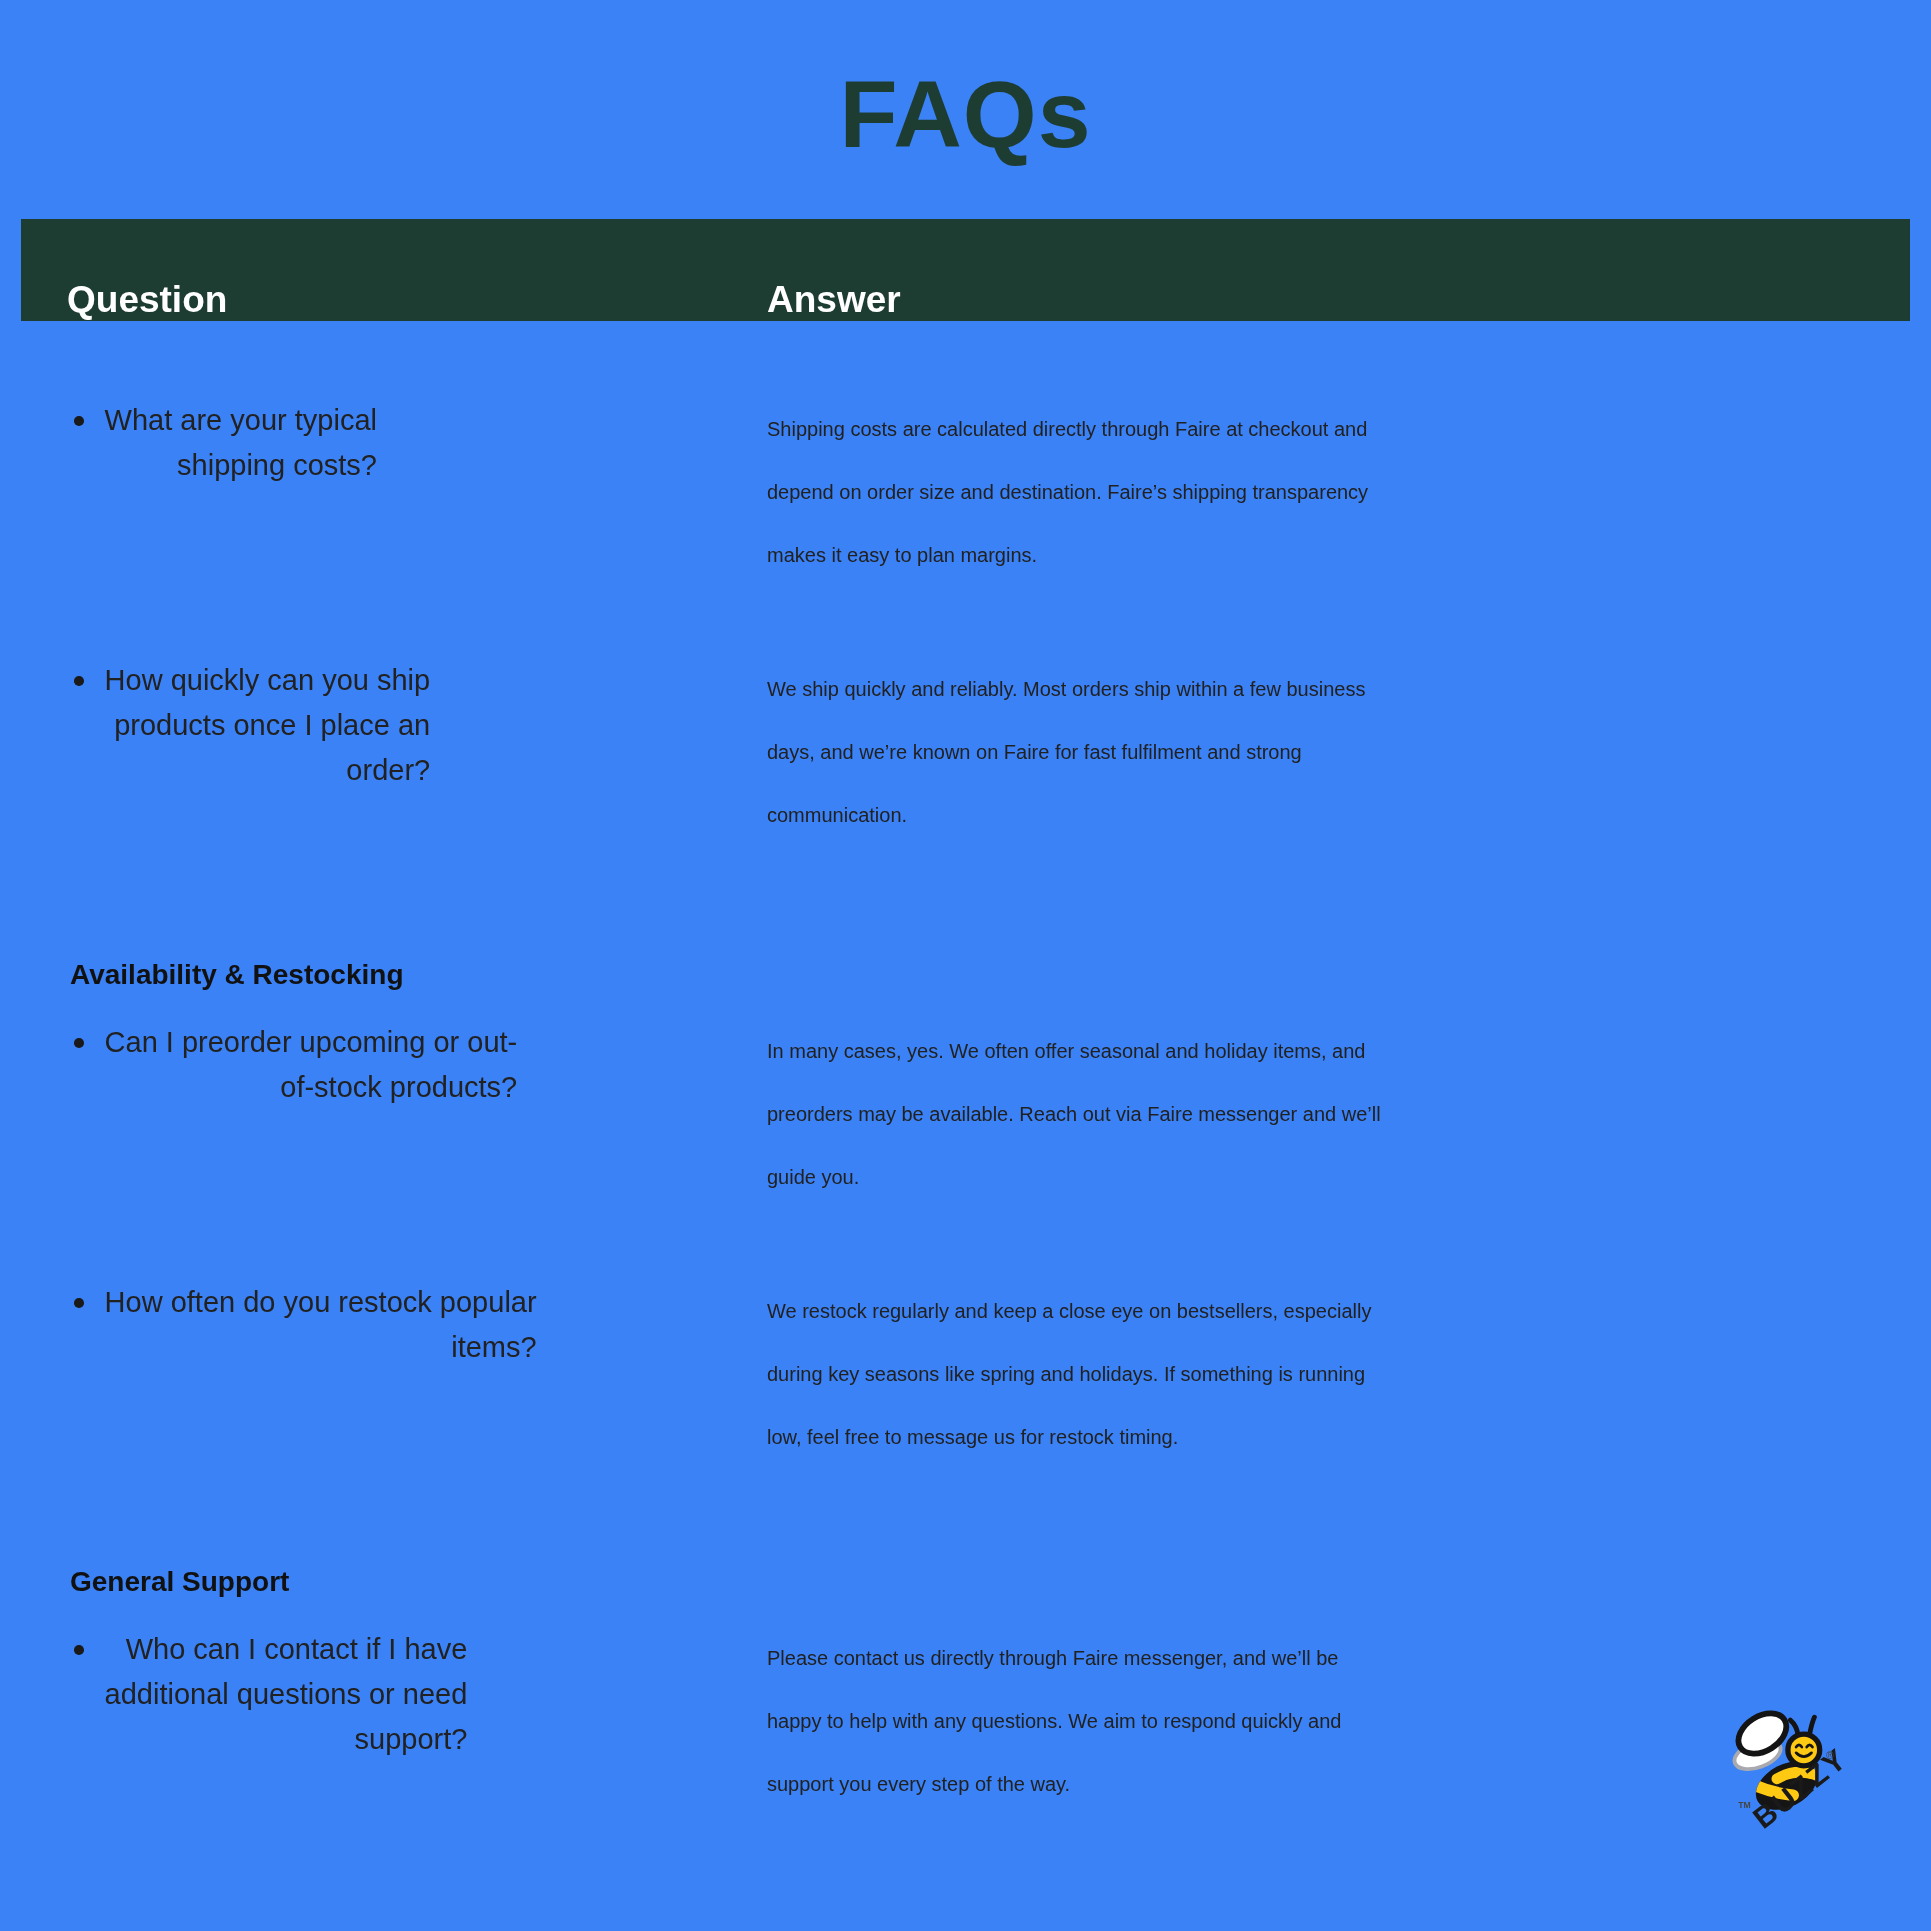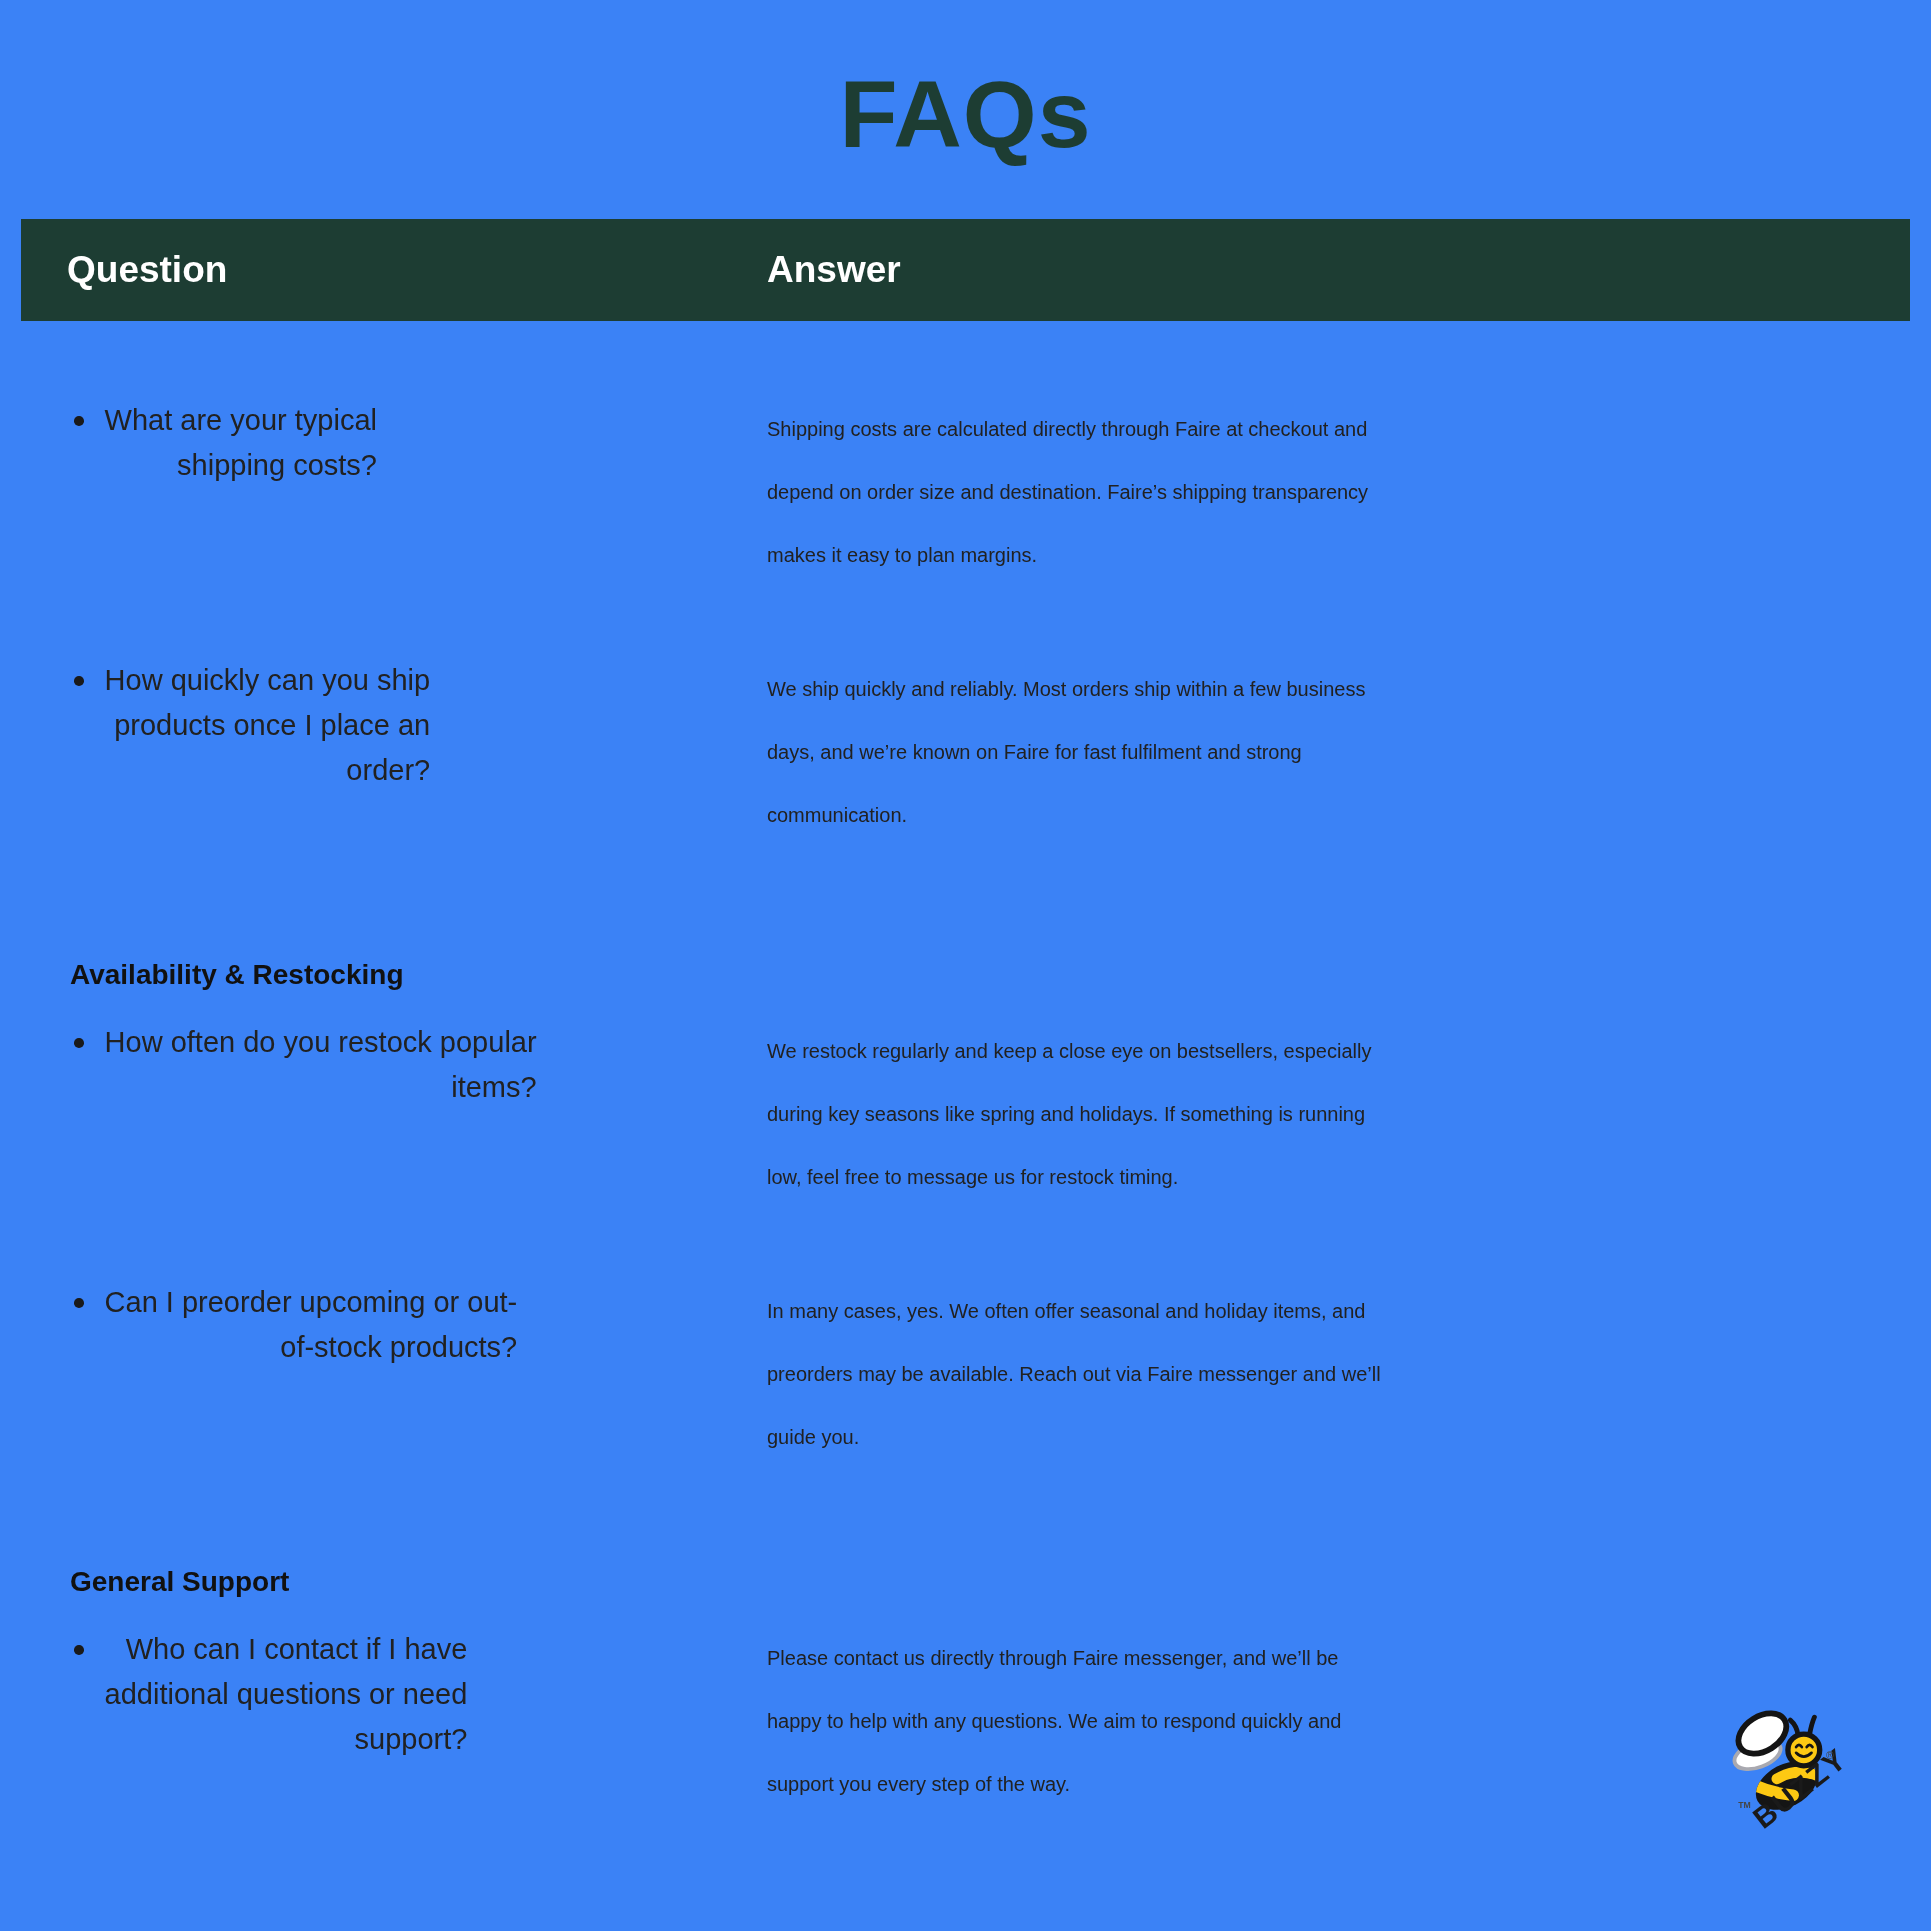--- a/index.html
+++ b/index.html
@@ -15,21 +15,21 @@
     margin:0; padding-top:60px;
     text-align:center;
     font-size:95px; font-weight:700;
     letter-spacing:1px;
     color:#1d3d33;
   }
   .table-header {
     margin:50px 21px 0 21px;
     height:102px;
     background:#1d3d33;
-    display:flex; align-items:center;
+    display:flex; align-items:flex-end;
     padding-left:46px; box-sizing:border-box;
     color:#ffffff;
     font-size:37px; font-weight:700;
   }
   .table-header .col-q { width:700px; flex:0 0 auto; }
   .table-header .col-a { flex:1; }
   .faq {
     padding:77px 87px 0 70px;
   }
   .row {
@@ -103,37 +103,37 @@
       <div class="a">We ship quickly and reliably. Most orders ship within a few business
 days, and we’re known on Faire for fast fulfilment and strong
 communication.</div>
     </div>
 
     <h2 class="section-heading first">Availability &amp; Restocking</h2>
 
     <div class="row">
       <div class="q">
         <span class="dot"></span>
+        <span>Can I preorder upcoming or out-
+of-stock products?</span>
+      </div>
+      <div class="a">In many cases, yes. We often offer seasonal and holiday items, and
+preorders may be available. Reach out via Faire messenger and we’ll
+guide you.</div>
+    </div>
+
+    <div class="row">
+      <div class="q">
+        <span class="dot"></span>
         <span>How often do you restock popular
 items?</span>
       </div>
       <div class="a">We restock regularly and keep a close eye on bestsellers, especially
 during key seasons like spring and holidays. If something is running
 low, feel free to message us for restock timing.</div>
-    </div>
-
-    <div class="row">
-      <div class="q">
-        <span class="dot"></span>
-        <span>Can I preorder upcoming or out-
-of-stock products?</span>
-      </div>
-      <div class="a">In many cases, yes. We often offer seasonal and holiday items, and
-preorders may be available. Reach out via Faire messenger and we’ll
-guide you.</div>
     </div>
 
     <h2 class="section-heading">General Support</h2>
 
     <div class="row">
       <div class="q">
         <span class="dot"></span>
         <span>Who can I contact if I have
 additional questions or need
 support?</span>

